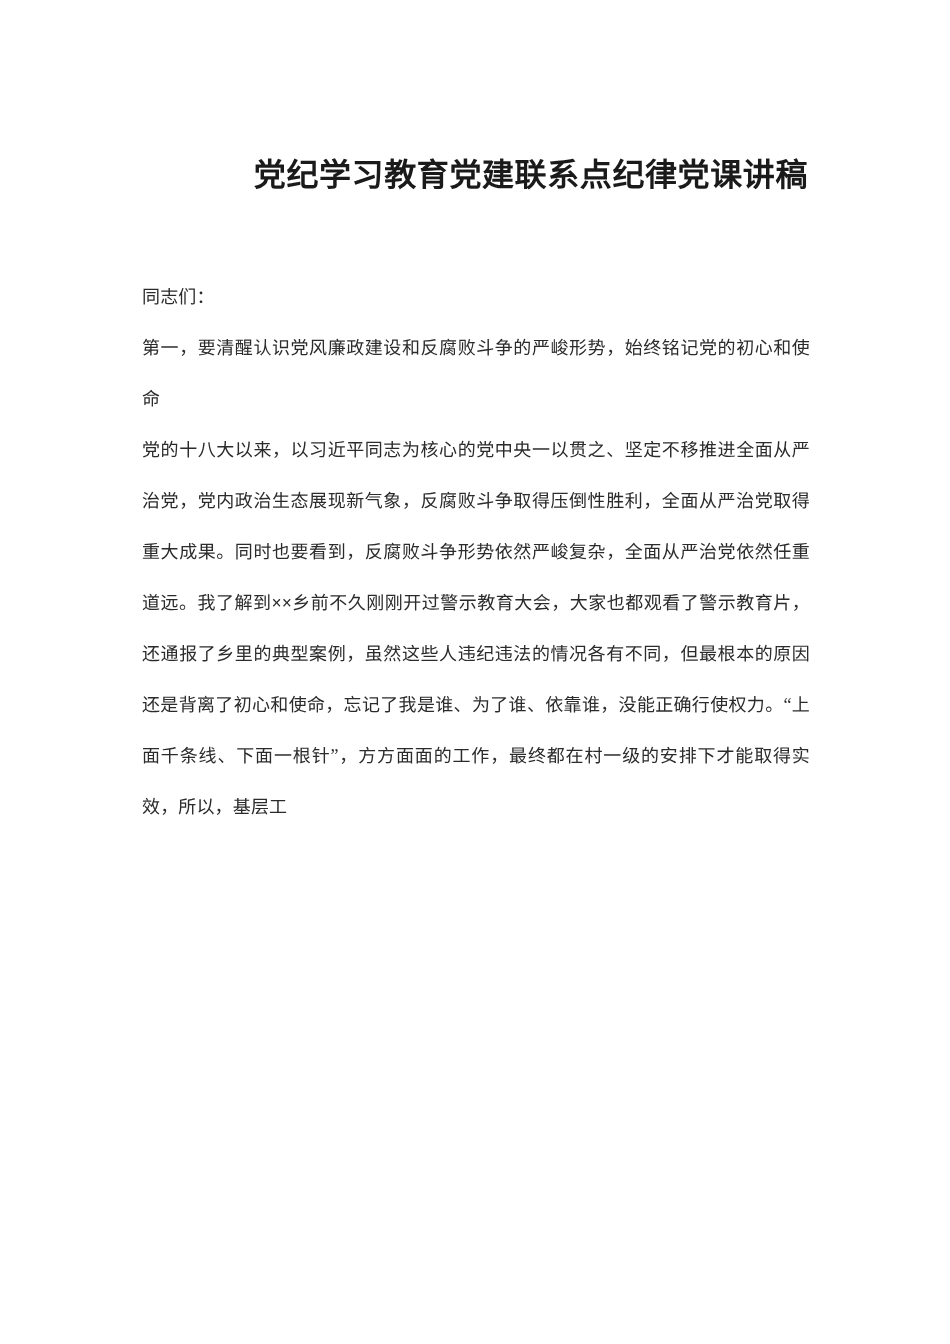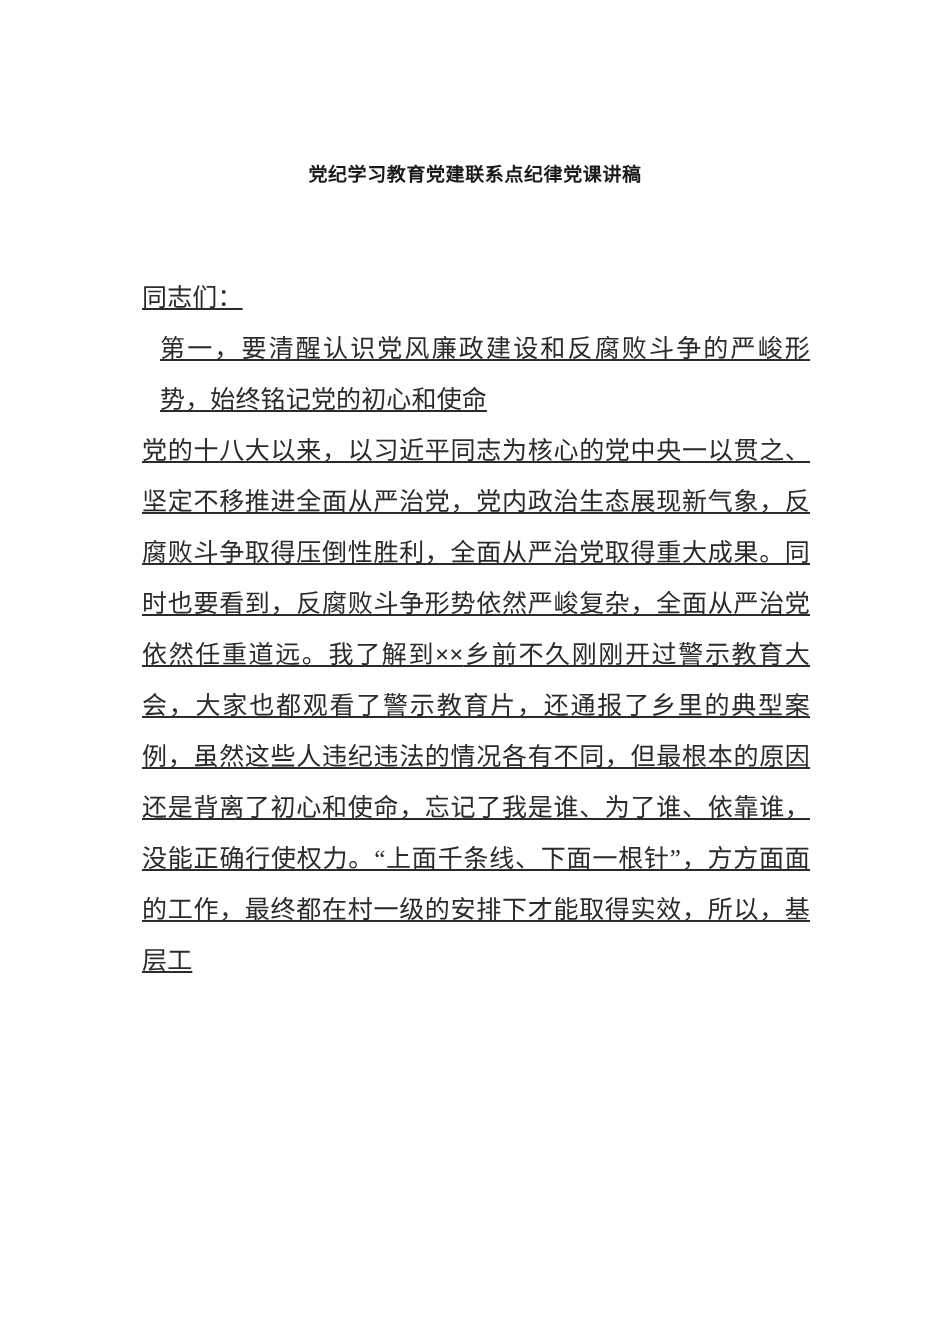--- a/index.html
+++ b/index.html
@@ -18,51 +18,49 @@
     height: 1344px;
     background: #ffffff;
     overflow: hidden;
     box-sizing: border-box;
   }
   .doc-title {
     position: absolute;
     left: 142px;
     top: 156px;
     width: 666px;
-    text-align: center;
-    font-size: 19px;
+    text-align: right;
+    font-size: 32px;
     font-weight: bold;
     color: #1a1a1a;
     letter-spacing: 0.6px;
     line-height: 38px;
     white-space: nowrap;
   }
   .body-block {
     position: absolute;
     left: 142px;
     top: 272px;
     width: 668px;
   }
   .para {
     margin: 0;
     padding: 0;
-    font-size: 25px;
+    font-size: 18px;
     line-height: 51px;
     color: #2b2b2b;
     text-align: justify;
     text-justify: inter-character;
     text-indent: 0;
     letter-spacing: 0.15px;
     word-break: break-all;
-    text-decoration: underline;
   }
   .para.heading {
     font-weight: normal;
     color: #2b2b2b;
-    margin-left: 18px;
   }
   .redact {
     font-weight: bold;
     letter-spacing: 0;
   }
 </style>
 </head>
 <body>
 
 <div class="page">

